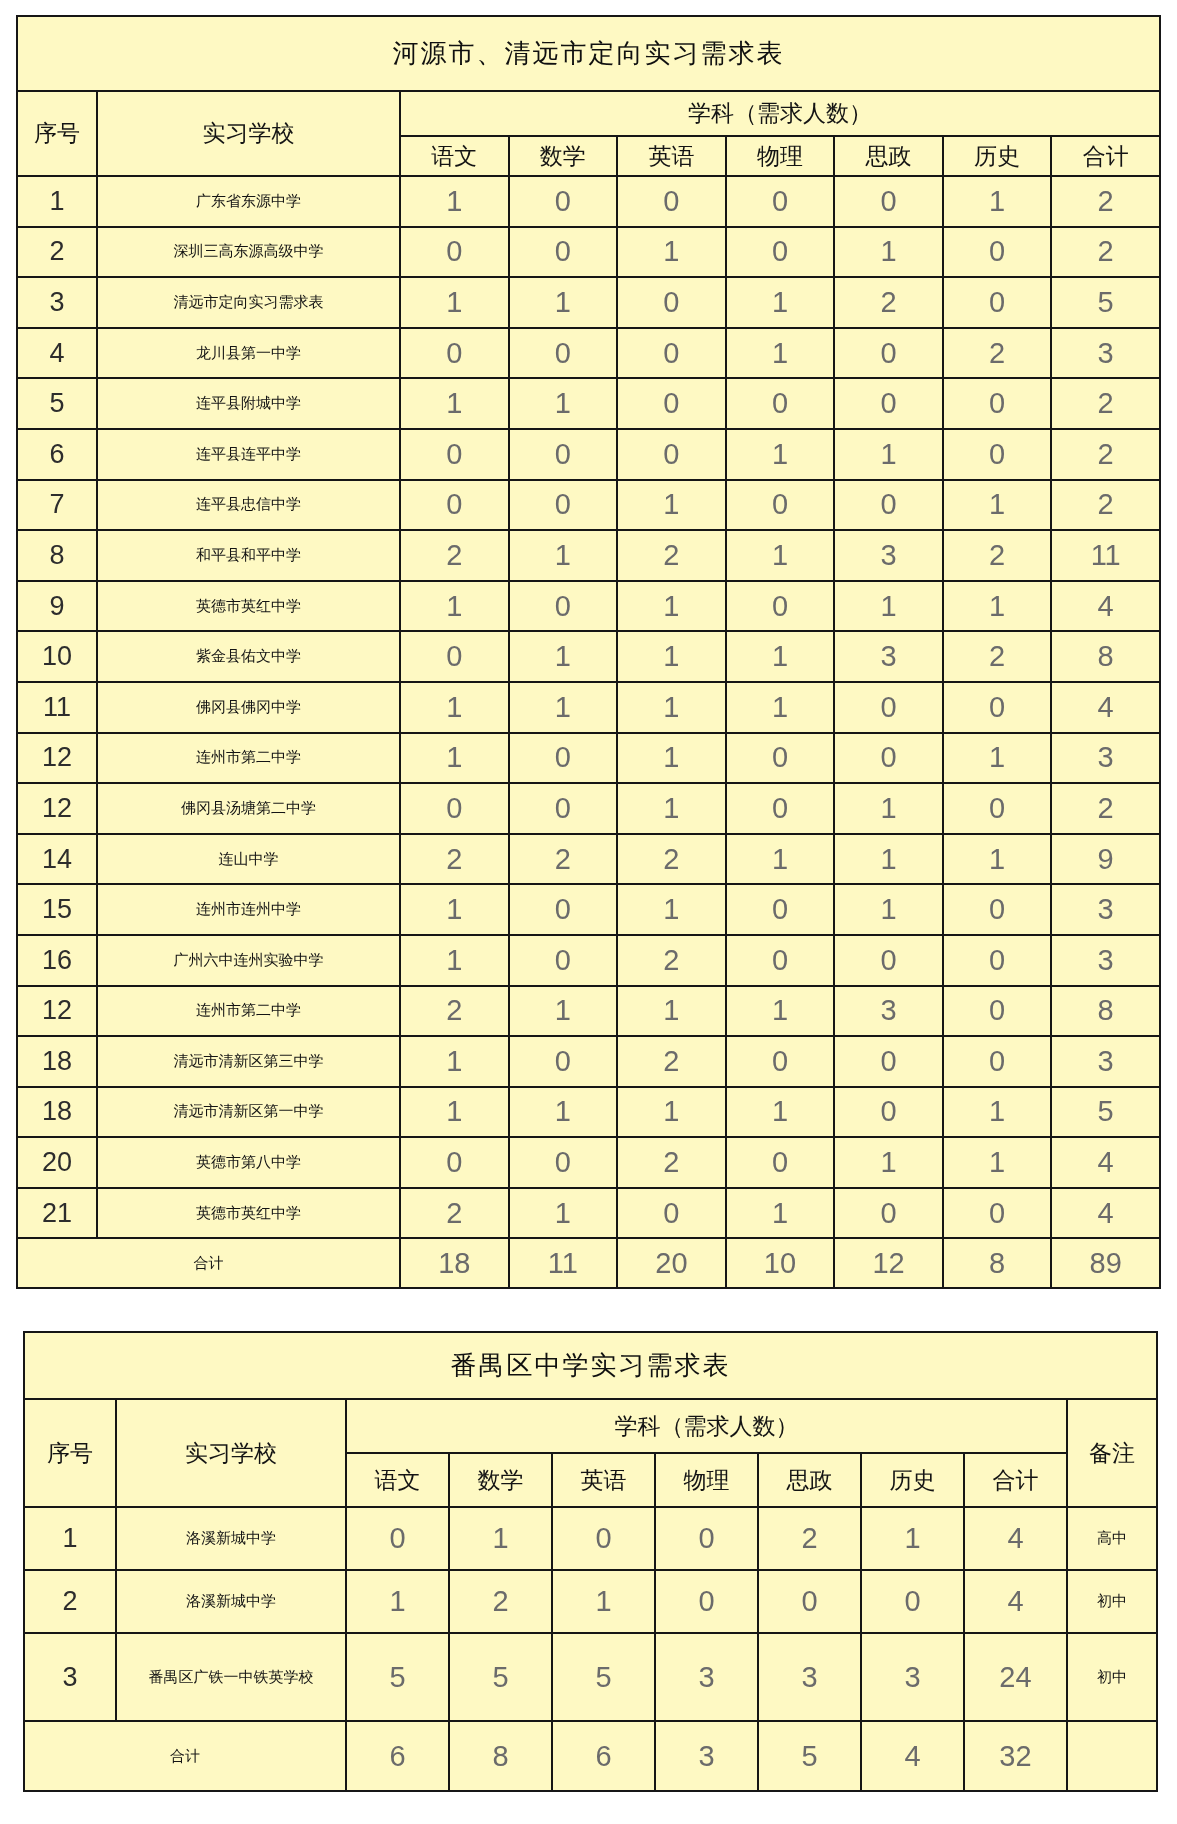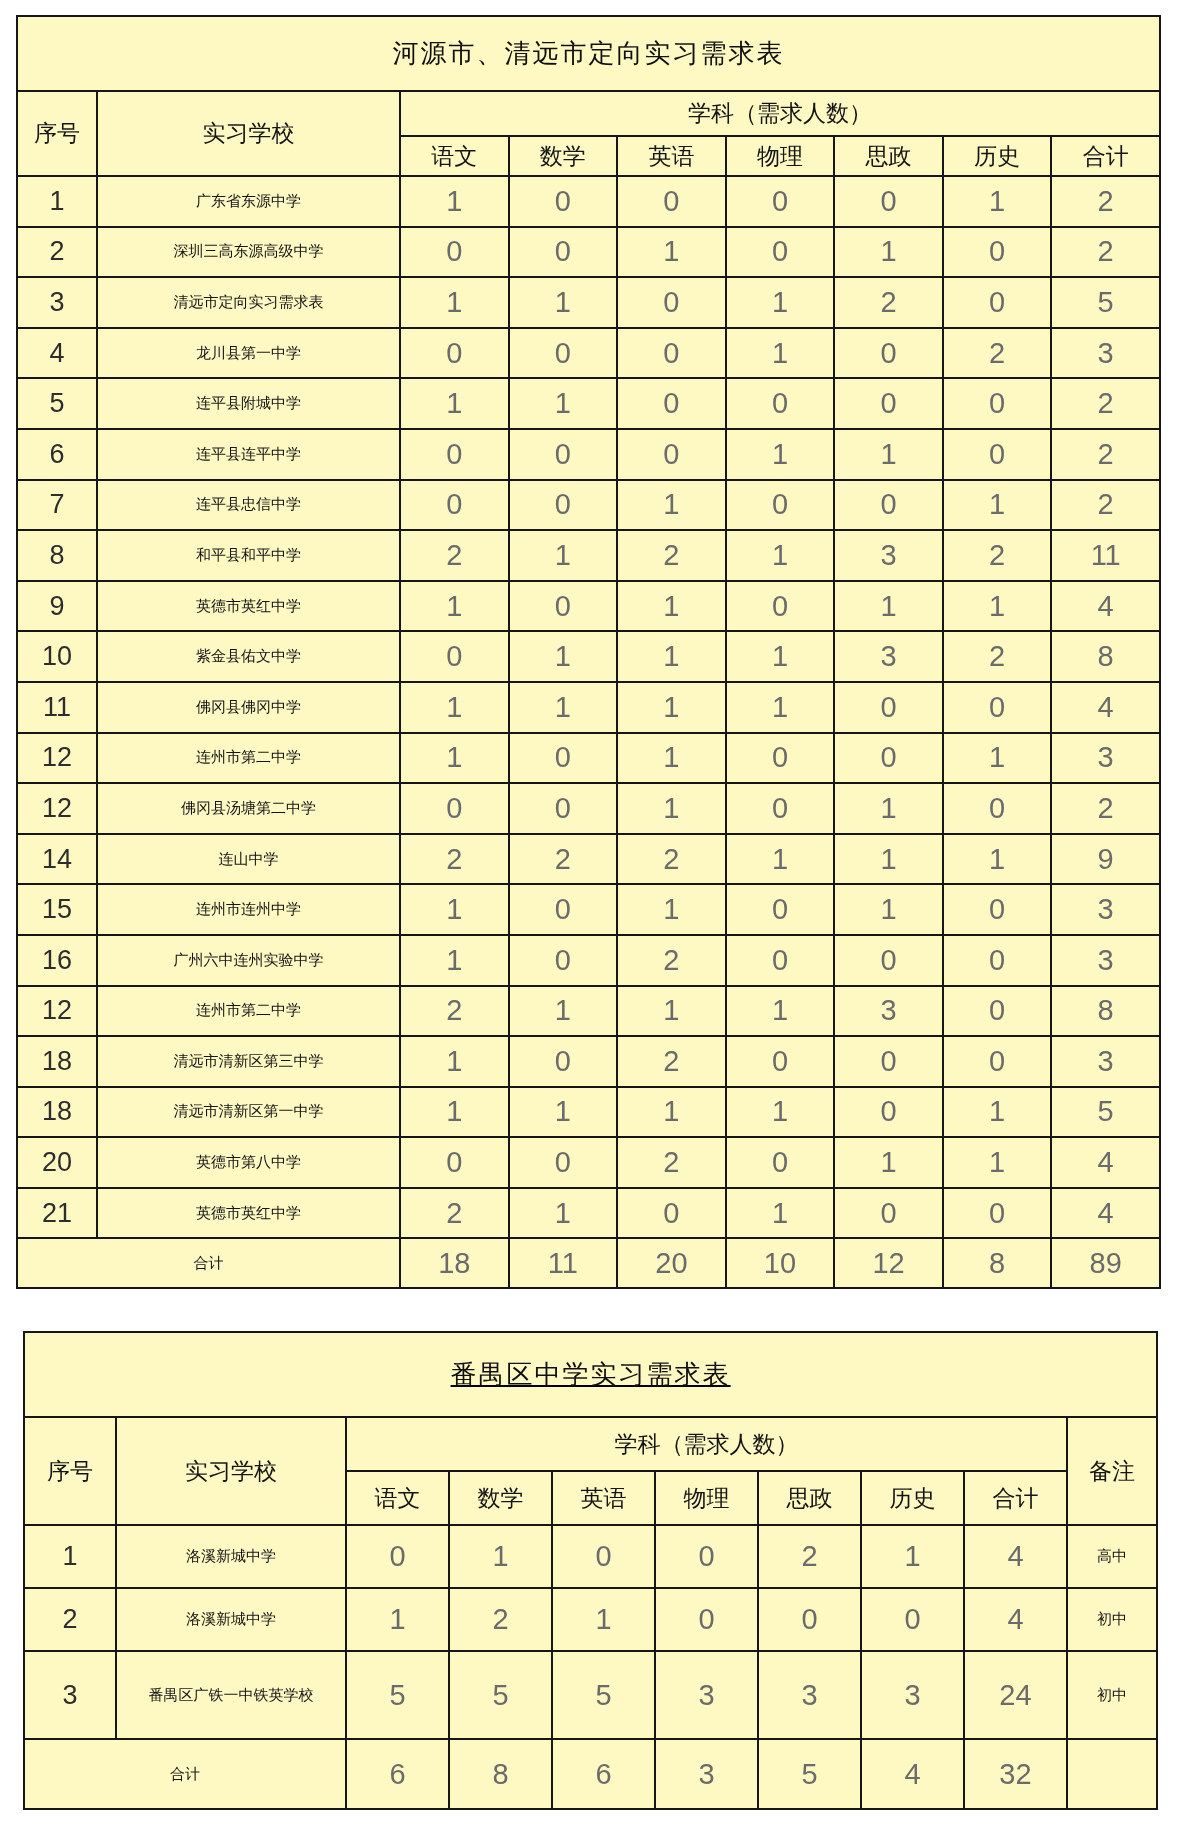--- a/index.html
+++ b/index.html
@@ -12,21 +12,21 @@
   .title-cell { font-size:26px; letter-spacing:2px; color:#101010; }
   .num { font-family:"Liberation Sans","DejaVu Sans",sans-serif; font-size:29px; font-weight:300; color:#6b6b6b; }
   .idx { font-family:"Liberation Sans","DejaVu Sans",sans-serif; font-size:27px; color:#2d2d2d; }
   #t1 { left:16px; top:15px;  width:1145px; }
   #t2 { left:23px; top:1331px; width:1133px; }
   #t1 tr.rt  { height:75px; }
   #t1 tr.rha { height:45px; }
   #t1 tr.rhb { height:40px; }
   #t1 tr.rd  { height:50.6px; }
   #t1 tr.rtotal { height:50px; }
-  #t2 tr.rt  { height:85px;text-decoration:underline; }
+  #t2 tr.rt  { height:67px; }
   #t2 tr.rha { height:54px; }
   #t2 tr.rhb { height:54px; }
   #t2 tr.rd1 { height:63px; }
   #t2 tr.rd2 { height:63px; }
   #t2 tr.rd3 { height:88px; }
   #t2 tr.rtotal { height:70px; }
   .wrapname { padding:0 28px; line-height:1.5;margin-top:8px; }
 </style>
 </head>
 <body>

